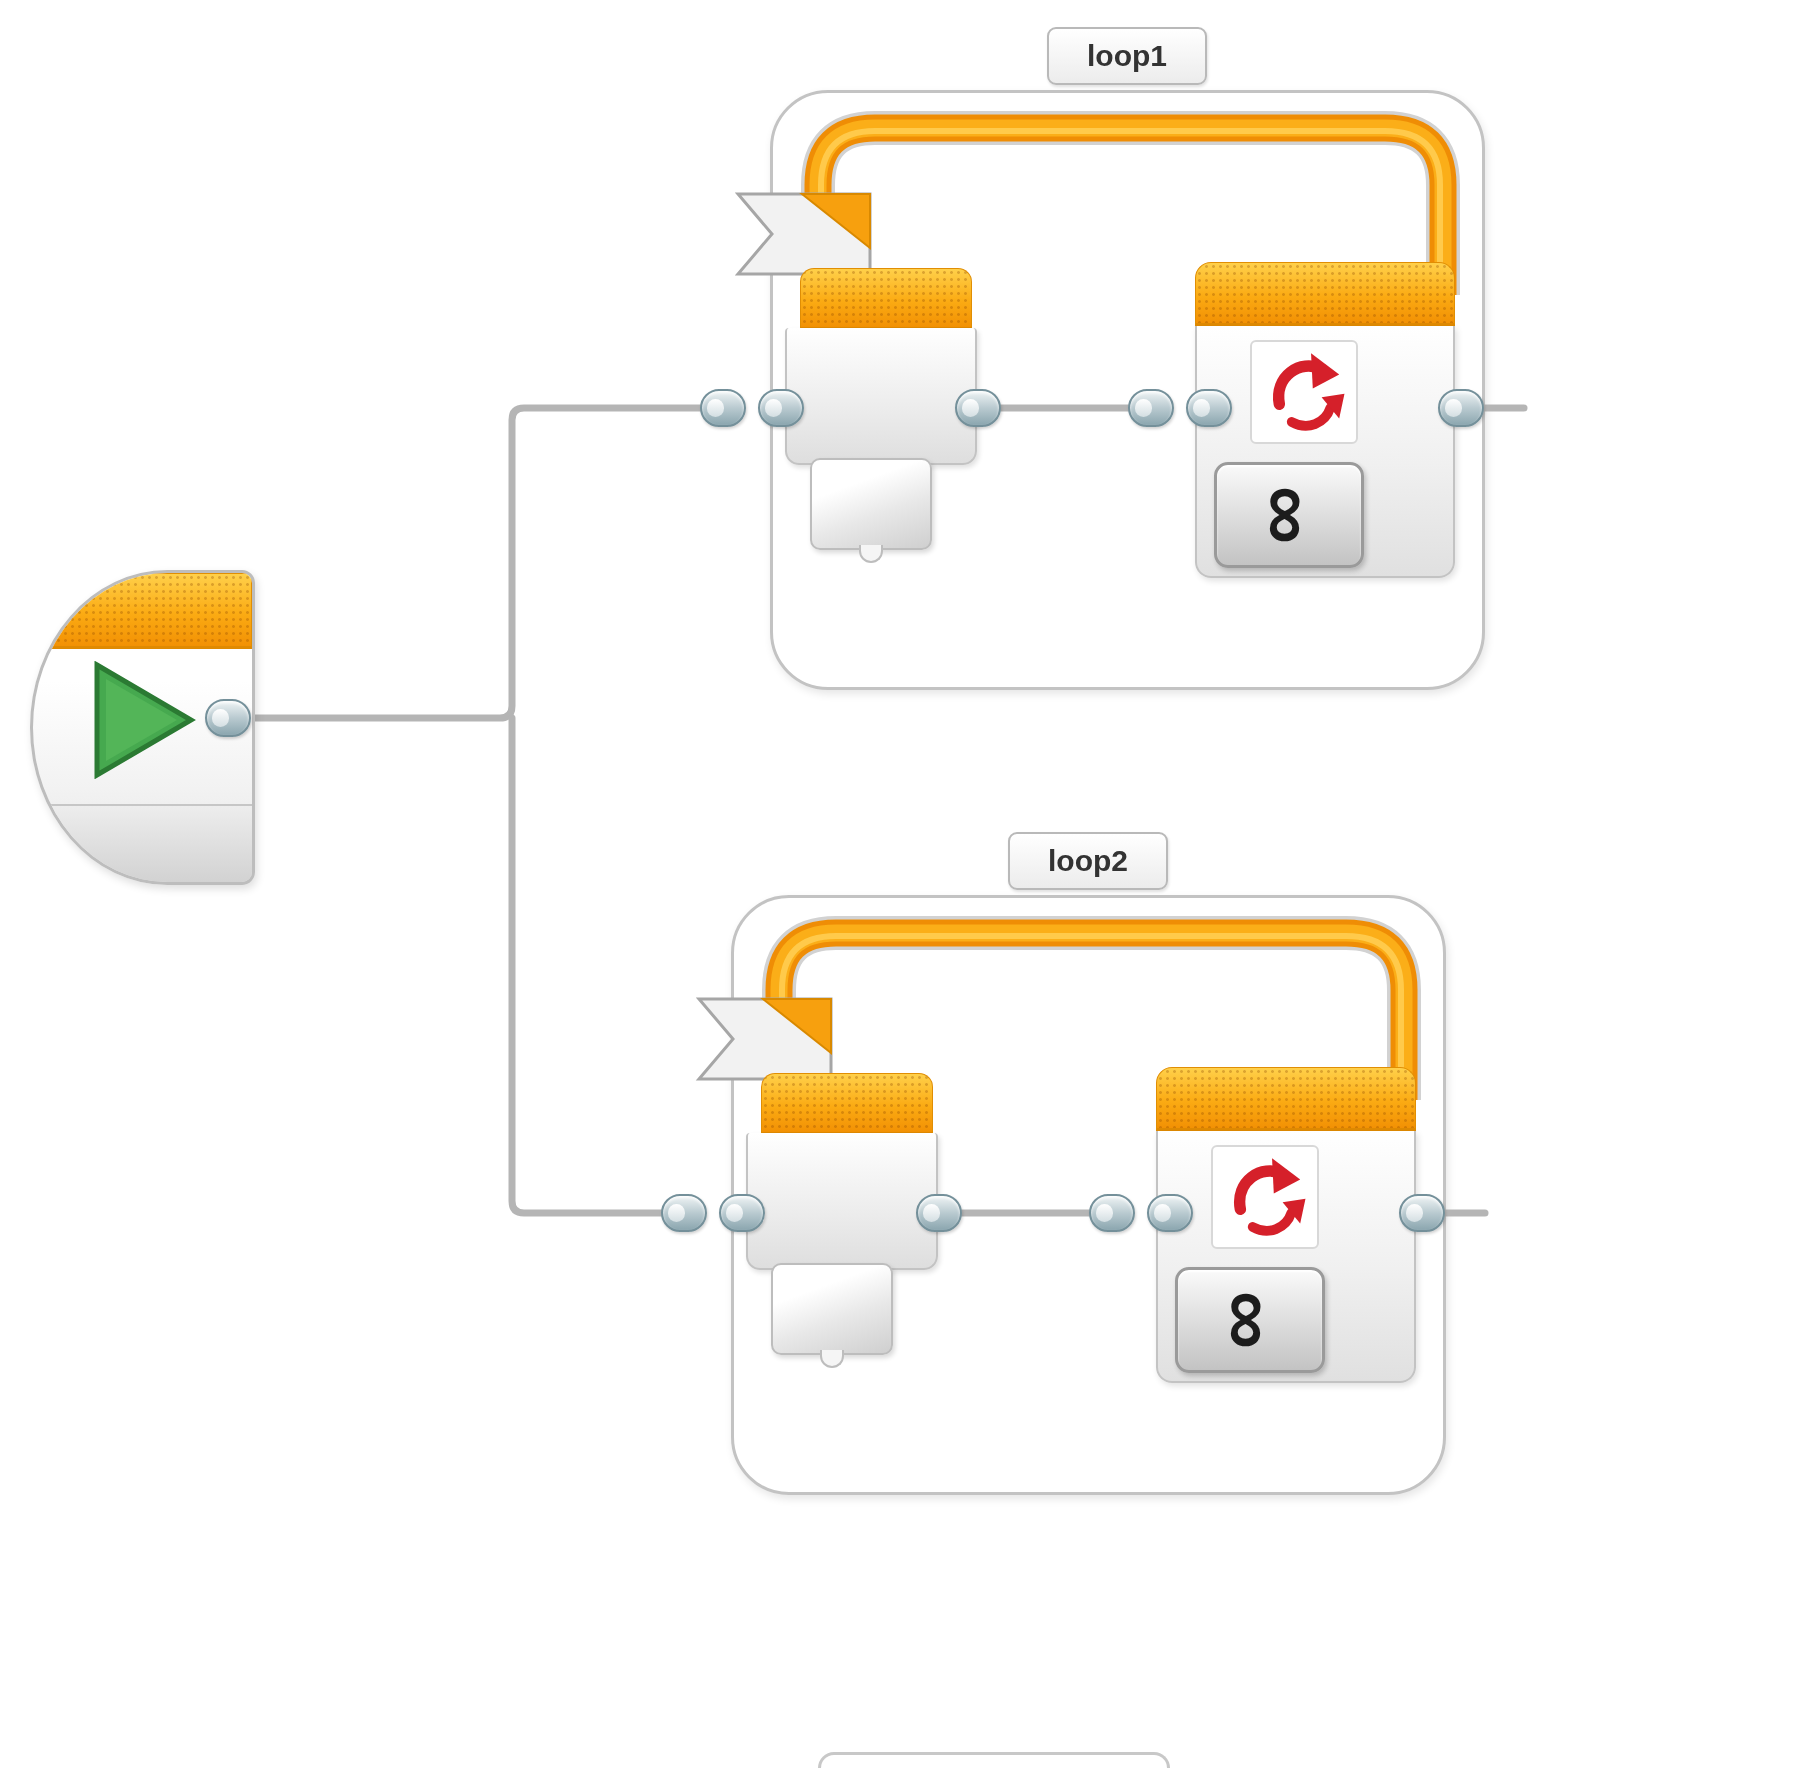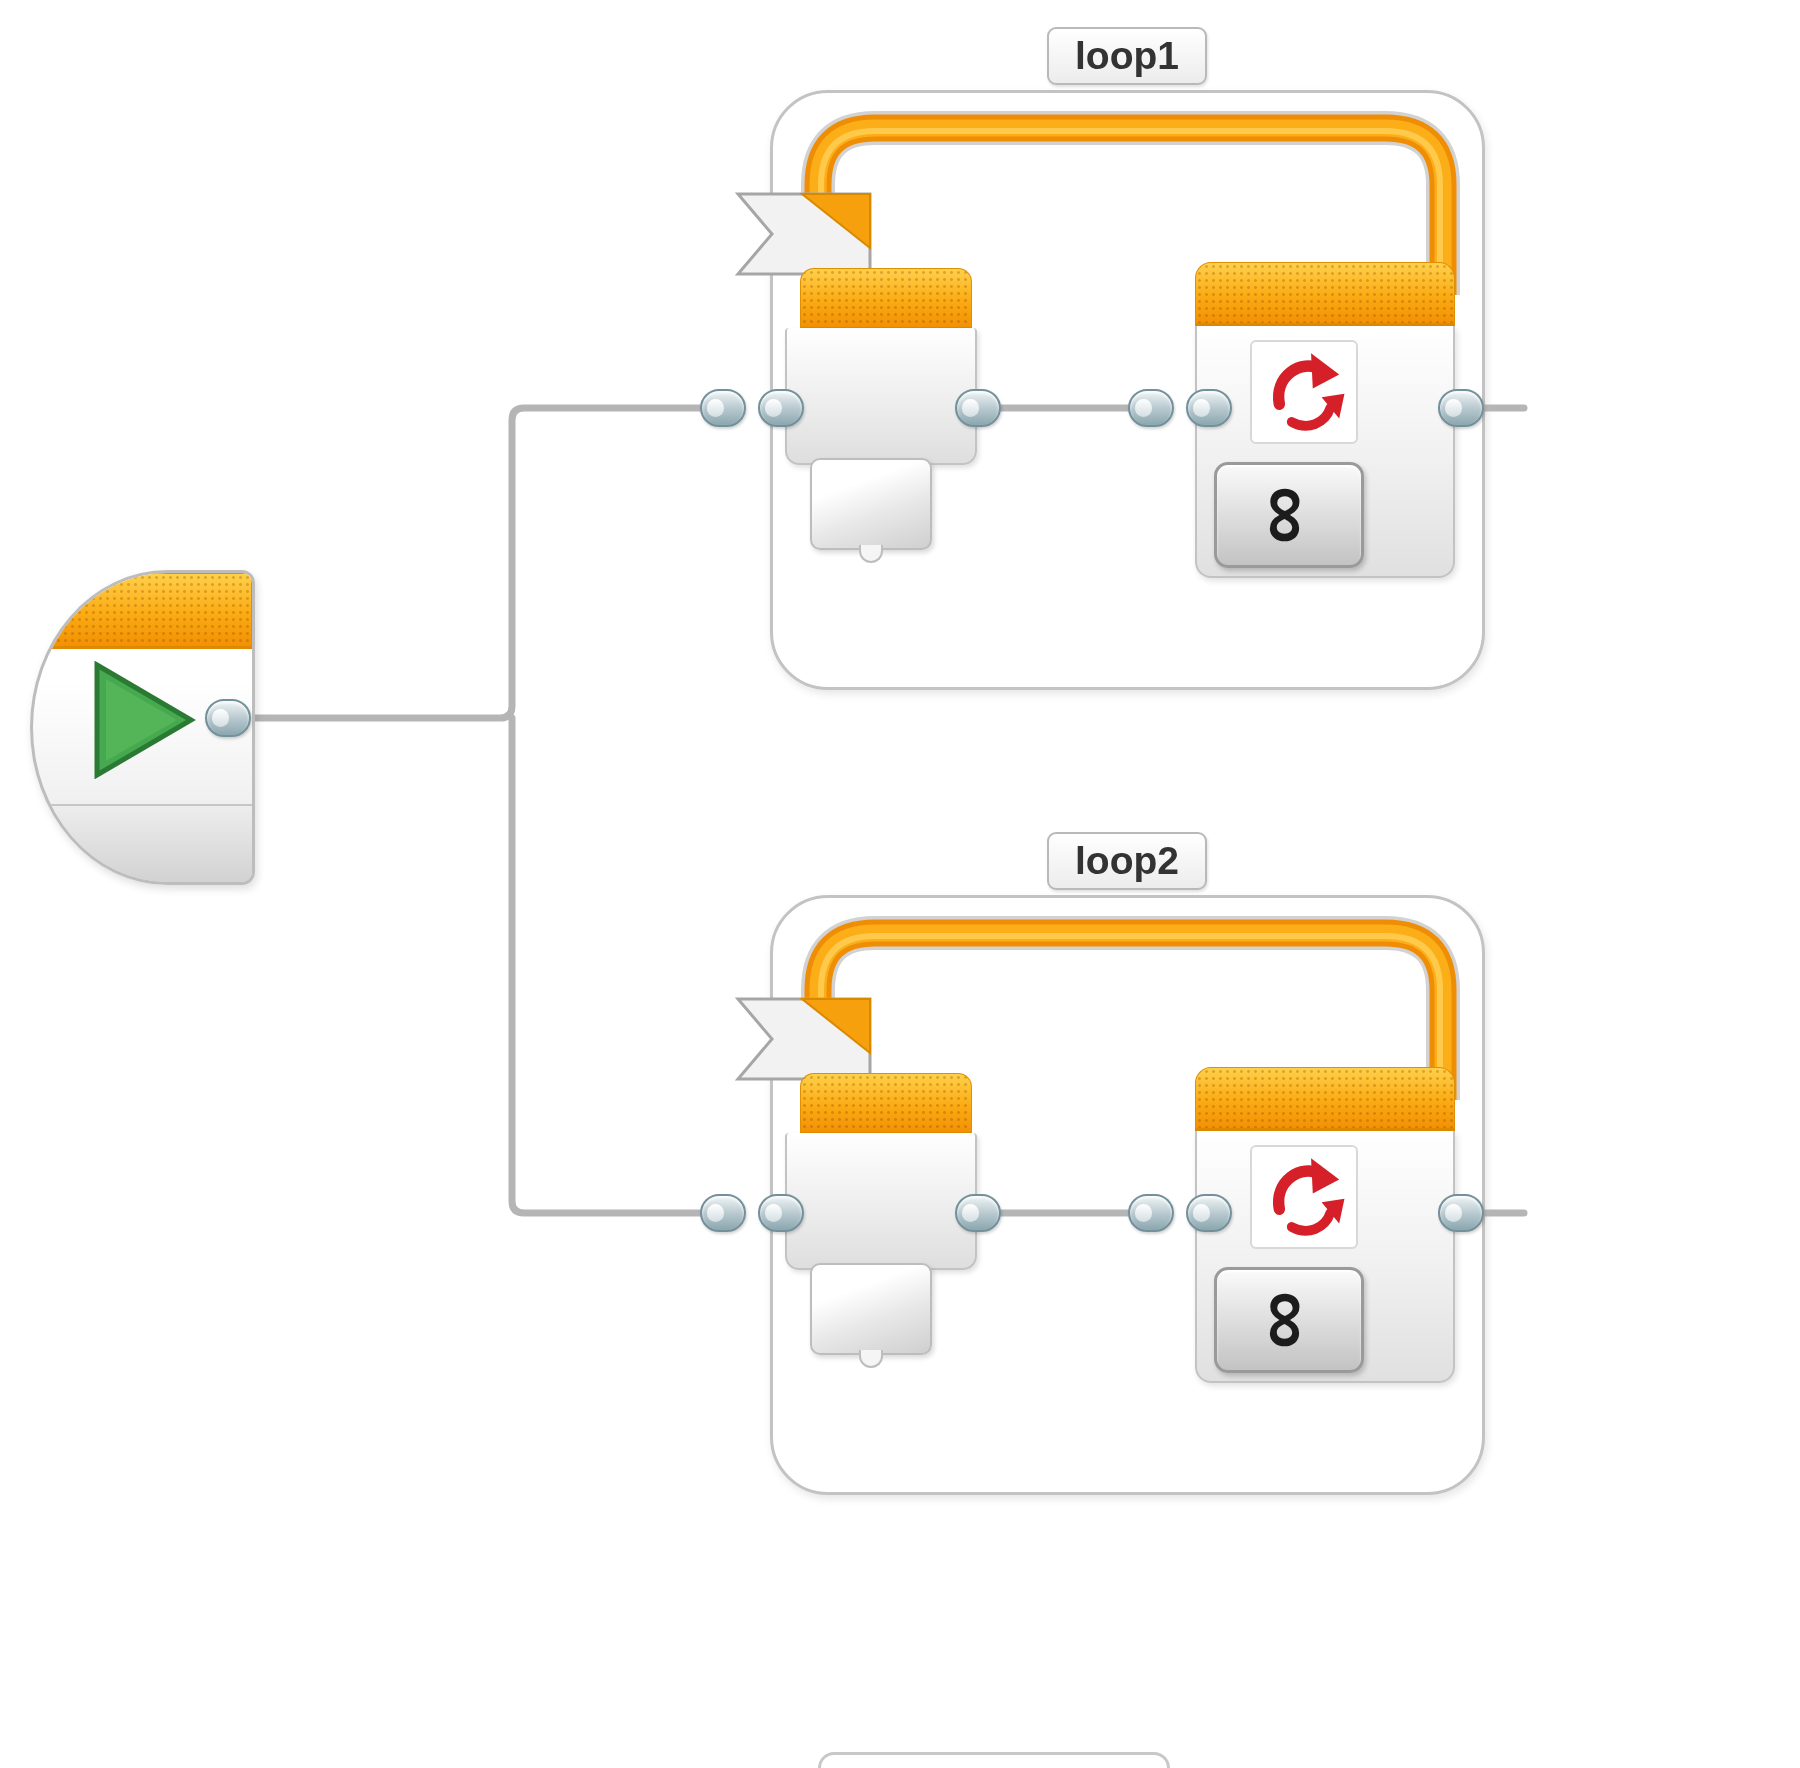--- a/index.html
+++ b/index.html
@@ -59,21 +59,21 @@
     box-shadow: 2px 4px 9px rgba(0,0,0,0.10);
   }
   .label-tab {
     position: absolute; left: 282px; top: -58px; height: 58px; min-width: 160px;
     border: 2px solid #b9b9b9; border-radius: 9px;
     background: linear-gradient(180deg, #ffffff, #ececec);
     box-shadow: 1px 2px 3px rgba(0,0,0,0.12);
     display: flex; align-items: center; justify-content: center;
     padding: 0 24px; z-index: 4;
   }
-  .label-text { font-size: 39px; font-weight: bold; color: #333333; }
+  .label-text { font-size: 30px; font-weight: bold; color: #333333; }
 
   .header-left { position: absolute; left: 35px; top: 183px; width: 172px; height: 62px; border-radius: 14px 14px 0 0; }
   .body-left {
     position: absolute; left: 20px; top: 243px; width: 192px; height: 137px;
     border: 2px solid #c3c3c3; border-top: none; border-radius: 4px 4px 14px 14px;
     background: linear-gradient(180deg, #ffffff, #ececec 60%, #dedede);
     box-shadow: 2px 3px 5px rgba(0,0,0,0.12);
   }
   .tab-left {
     position: absolute; left: 45px; top: 373px; width: 122px; height: 92px;
@@ -183,21 +183,21 @@
     </div>
 
     <div class="plug" style="left:-65px"></div>
     <div class="plug" style="left:-7px"></div>
     <div class="plug" style="left:190px"></div>
     <div class="plug" style="left:363px"></div>
     <div class="plug" style="left:421px"></div>
     <div class="plug" style="left:673px"></div>
   </div>
 
-  <div class="loop" style="left:765px; top:890px">
+  <div class="loop" style="left:726px; top:890px">
     <div class="loop-frame"></div>
 
     <svg width="770" height="610" viewBox="0 0 770 610">
       <path class="wire" d="M 236 323 L 363 323"></path>
       <path class="wire" d="M 719 323 L 759 323"></path>
     </svg>
 
     <svg width="770" height="610" viewBox="0 0 770 610">
       <path d="M 53 210 L 53 100 Q 53 43 110 43 L 620 43 Q 678 43 678 100 L 678 210" fill="none" stroke="#d2d2d2" stroke-width="34"></path>
       <path d="M 53 210 L 53 100 Q 53 43 110 43 L 620 43 Q 678 43 678 100 L 678 210" fill="none" stroke="#ef8d05" stroke-width="27"></path>

